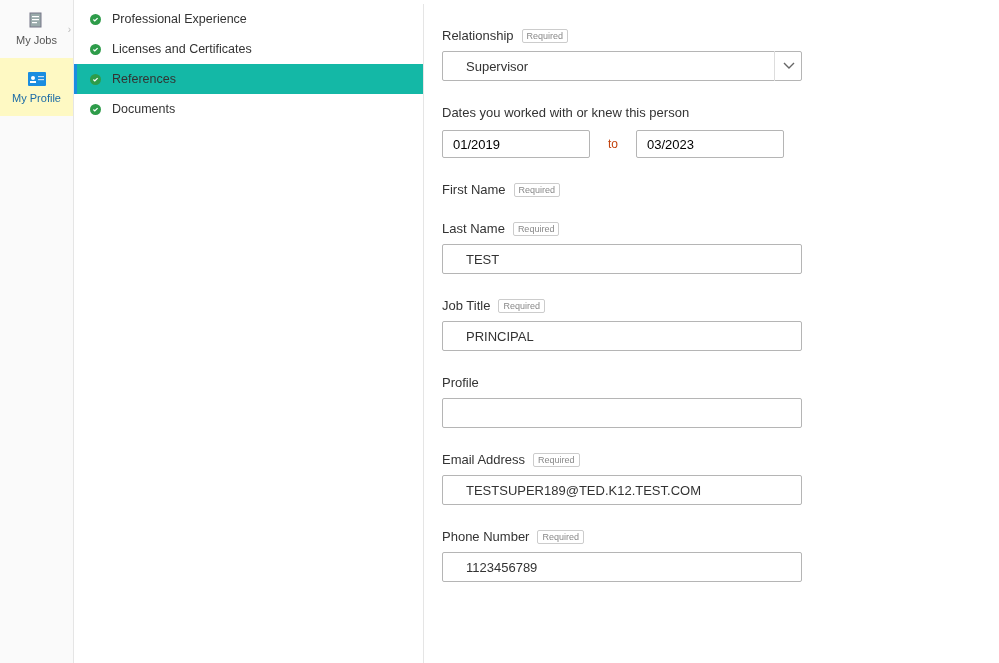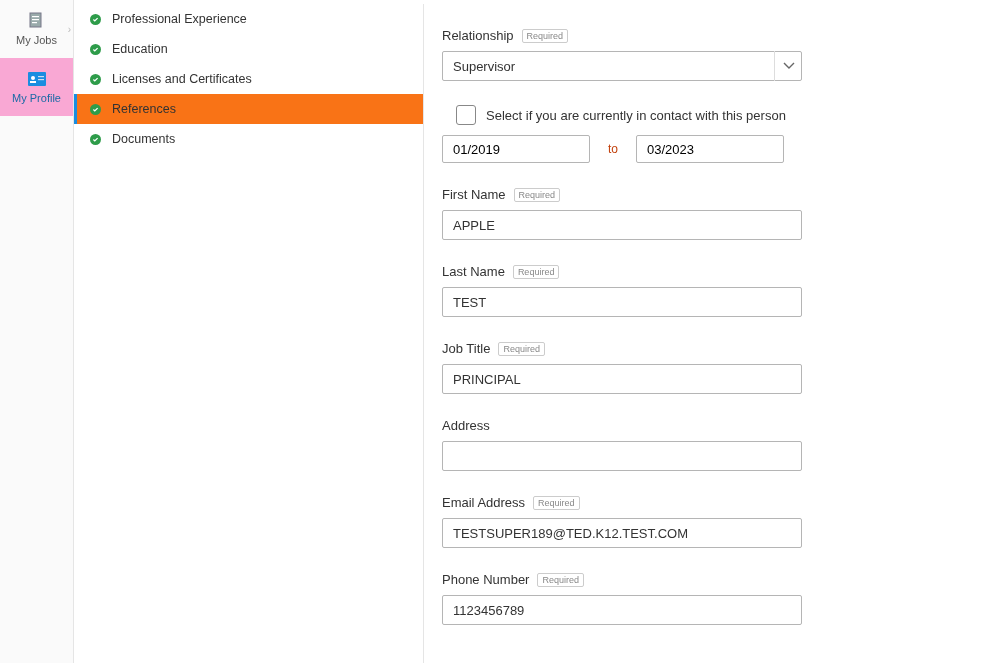--- a/index.html
+++ b/index.html
@@ -27,21 +27,21 @@
     align-items: center;
     justify-content: center;
     height: 58px;
     font-size: 11px;
     color: #555;
     gap: 4px;
     cursor: pointer;
     position: relative;
   }
   .lb-item.active {
-    background: #f9a8d4;
+    background: #fef9c3;
     color: #1a6aa6;
   }
   .lb-caret {
     position: absolute;
     right: 2px;
     top: 50%;
     transform: translateY(-50%);
     color: #bbb;
     font-size: 10px;
   }
@@ -59,21 +59,21 @@
   .nav-item {
     display: flex;
     align-items: center;
     height: 30px;
     padding-left: 14px;
     font-size: 12.5px;
     color: #333;
     cursor: pointer;
   }
   .nav-item.active {
-    background: #f97316;
+    background: #14b8a6;
     border-left: 3px solid #1a8de0;
     padding-left: 11px;
   }
   .nav-icon {
     width: 14px; height: 14px;
     margin-right: 10px;
     display: flex; align-items: center; justify-content: center;
   }
   .check-circle {
     width: 11px; height: 11px;
@@ -112,21 +112,21 @@
     border: 1px solid #ccc;
     padding: 1px 4px;
     border-radius: 2px;
   }
   .text-input, .select-input {
     margin-top: 8px;
     width: 360px;
     height: 30px;
     border: 1px solid #b5b5b5;
     border-radius: 2px;
-    padding: 0 10px;
+    padding: 0 23px;
     font-size: 13px;
     color: #333;
     background: #fff;
     font-family: inherit;
   }
   .select-wrap {
     position: relative;
     width: 360px;
   }
   .select-caret {
@@ -211,50 +211,40 @@
     <span>Professional Experience</span>
   </div>
   <div class="nav-item">
     <span class="nav-icon">
       <span class="check-circle">
           <svg width="7" height="7" viewBox="0 0 10 10">
             <path d="M2 5 L4 7 L8 3" stroke="#fff" stroke-width="1.8" fill="none"></path>
           </svg>
         </span>
     </span>
-    <span>Education</span>
+    <span>Licenses and Certificates</span>
+  </div>
+  <div class="nav-item active">
+    <span class="nav-icon">
+      <span class="check-circle">
+          <svg width="7" height="7" viewBox="0 0 10 10">
+            <path d="M2 5 L4 7 L8 3" stroke="#fff" stroke-width="1.8" fill="none"></path>
+          </svg>
+        </span>
+    </span>
+    <span>References</span>
   </div>
   <div class="nav-item">
     <span class="nav-icon">
       <span class="check-circle">
           <svg width="7" height="7" viewBox="0 0 10 10">
             <path d="M2 5 L4 7 L8 3" stroke="#fff" stroke-width="1.8" fill="none"></path>
           </svg>
         </span>
     </span>
-    <span>Licenses and Certificates</span>
-  </div>
-  <div class="nav-item active">
-    <span class="nav-icon">
-      <span class="check-circle">
-          <svg width="7" height="7" viewBox="0 0 10 10">
-            <path d="M2 5 L4 7 L8 3" stroke="#fff" stroke-width="1.8" fill="none"></path>
-          </svg>
-        </span>
-    </span>
-    <span>References</span>
-  </div>
-  <div class="nav-item">
-    <span class="nav-icon">
-      <span class="check-circle">
-          <svg width="7" height="7" viewBox="0 0 10 10">
-            <path d="M2 5 L4 7 L8 3" stroke="#fff" stroke-width="1.8" fill="none"></path>
-          </svg>
-        </span>
-    </span>
     <span>Documents</span>
   </div>
 </div>
 
 <div class="main">
 
   <div class="field-block" style="margin-top:28px;">
     <div class="field-label">
       <span>Relationship</span>
       <span class="req-badge">Required</span>
@@ -263,58 +253,54 @@
       <input class="text-input" readonly="" value="Supervisor" style="">
       <span class="select-caret">
         <svg width="12" height="8" viewBox="0 0 12 8">
             <path d="M1 1 L6 6 L11 1" stroke="#666" stroke-width="1.4" fill="none"></path>
           </svg>
       </span>
     </div>
   </div>
 
   <div class="field-block">
-    <div class="check-row">
-      <div class="checkbox"></div>
-      <span>Select if you are currently in contact with this person</span>
-    </div>
+    <div class="field-label">Dates you worked with or knew this person</div>
     <div class="date-row">
       <input class="date-input" value="01/2019" style="">
       <span class="to-label">to</span>
       <input class="date-input" value="03/2023" style="">
     </div>
   </div>
 
   <div class="field-block">
     <div class="field-label">
       <span>First Name</span>
       <span class="req-badge">Required</span>
     </div>
-    <input class="text-input" value="APPLE" style="">
   </div>
 
   <div class="field-block">
     <div class="field-label">
       <span>Last Name</span>
       <span class="req-badge">Required</span>
     </div>
     <input class="text-input" value="TEST" style="">
   </div>
 
   <div class="field-block">
     <div class="field-label">
       <span>Job Title</span>
       <span class="req-badge">Required</span>
     </div>
     <input class="text-input" value="PRINCIPAL" style="">
   </div>
 
   <div class="field-block">
     <div class="field-label">
-      <span>Address</span>
+      <span>Profile</span>
     </div>
     <input class="text-input" value="" style="">
   </div>
 
   <div class="field-block">
     <div class="field-label">
       <span>Email Address</span>
       <span class="req-badge">Required</span>
     </div>
     <input class="text-input" value="TESTSUPER189@TED.K12.TEST.COM" style="">

